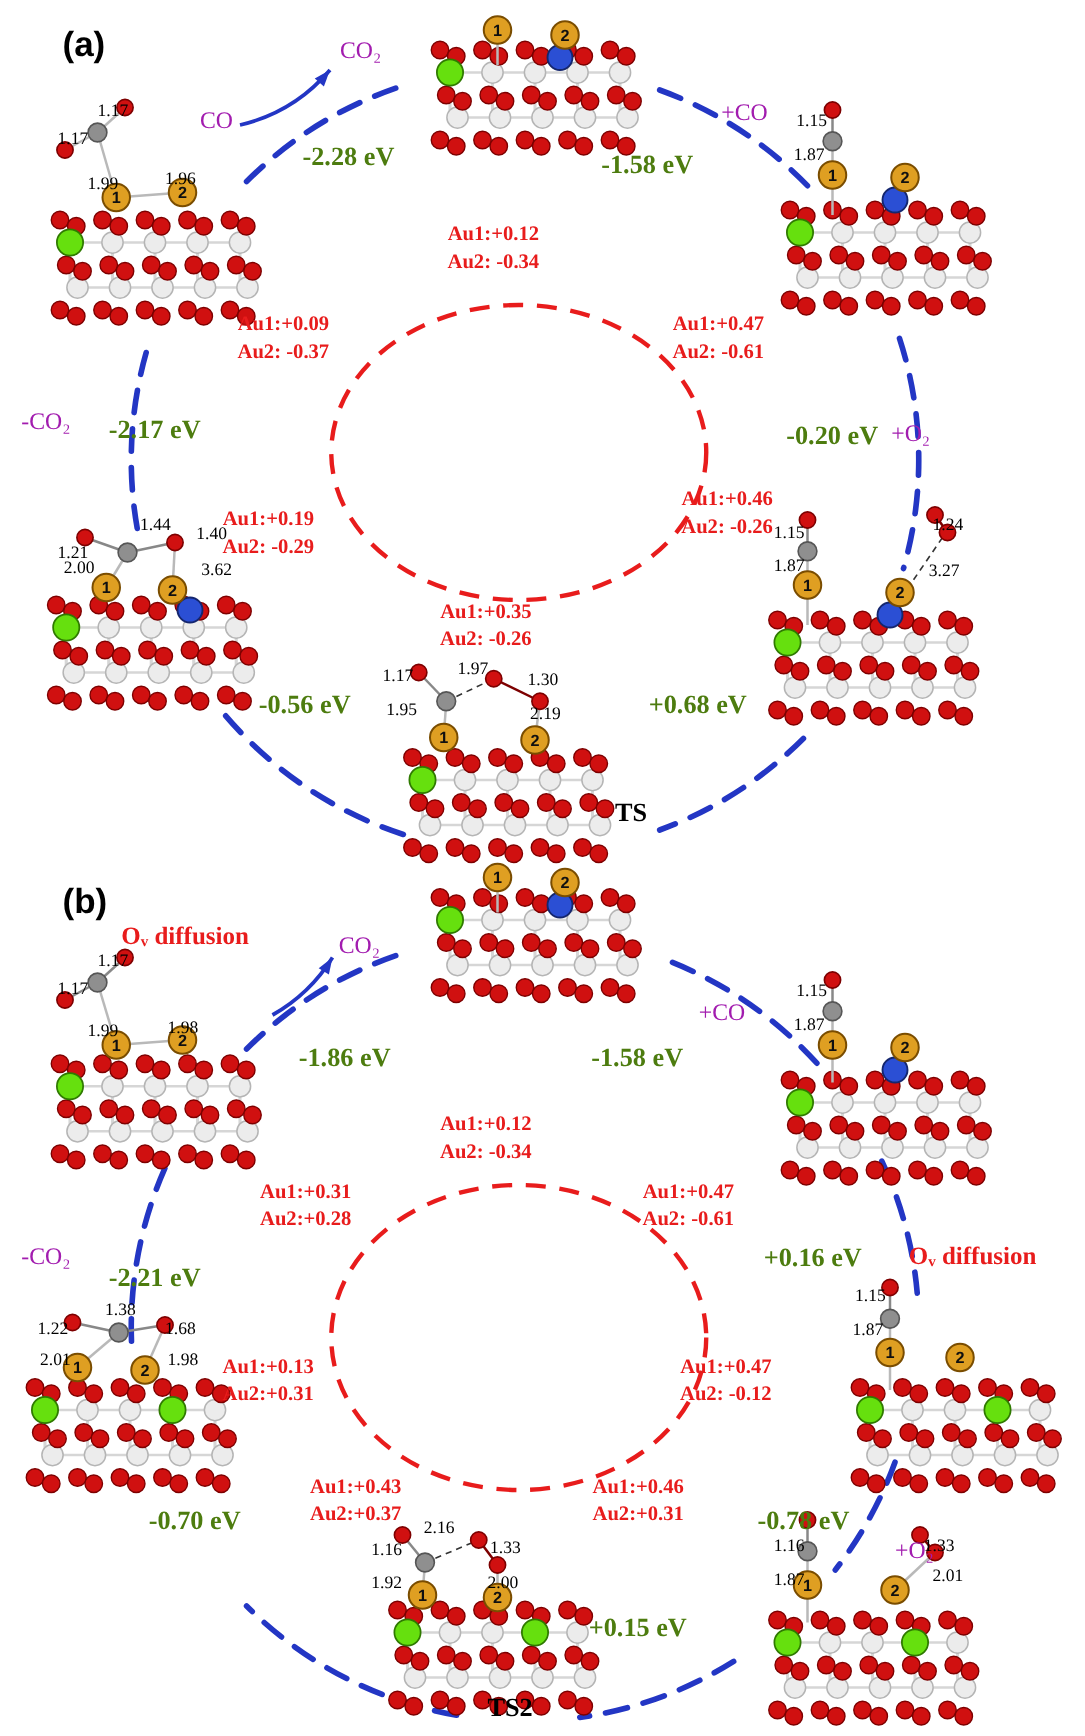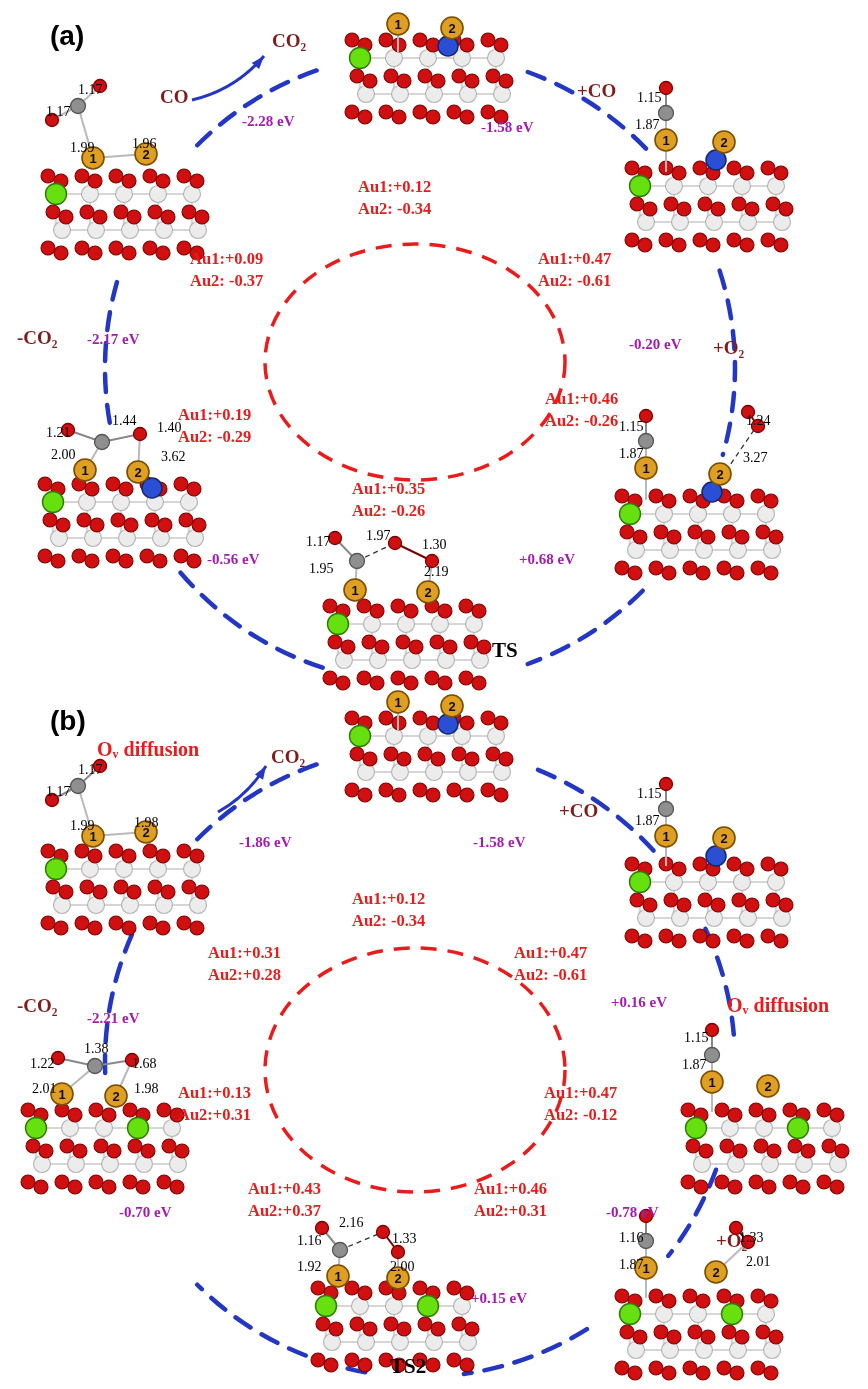--- a/index.html
+++ b/index.html
@@ -1,22 +1,22 @@
 <!DOCTYPE html>
 <html><head>
 <meta charset="utf-8">
 <style>
   html,body{margin:0;padding:0;background:#ffffff;}
   .canvas{position:relative;width:868px;height:1389px;background:#ffffff;overflow:hidden;
           font-family:"Liberation Serif",serif;}
   #art{position:absolute;left:0;top:0;}
   .lbl{position:absolute;white-space:nowrap;}
   .panel-letter{font-family:"Liberation Sans",sans-serif;font-weight:bold;font-size:28px;color:#000;}
-  .energy{font-weight:bold;font-size:15px;color:#a21caf;}
-  .species{font-weight:bold;font-size:19px;color:#7f1d1d;}
+  .energy{font-weight:bold;font-size:21px;color:#4d7c0f;}
+  .species{font-weight:normal;font-size:19px;color:#a21caf;}
   .ts-label{font-weight:bold;font-size:21px;color:#000;}
   .dist{font-size:14px;color:#000;}
   .charge{color:#e81c1c;font-weight:bold;font-size:16.5px;line-height:1.32;text-align:center;}
   .charge span{display:block;}
   .red-species{color:#e81c1c;font-weight:bold;font-size:20px;}
 </style>
 </head>
 <body>
 
 <div class="canvas">
@@ -889,21 +889,21 @@
   <div class="lbl dist" style="left:619px;top:419px">1.15</div>
   <div class="lbl dist" style="left:619px;top:446px">1.87</div>
   <div class="lbl dist" style="left:746px;top:413px">1.24</div>
   <div class="lbl dist" style="left:743px;top:450px">3.27</div>
   <div class="lbl dist" style="left:306px;top:534px">1.17</div>
   <div class="lbl dist" style="left:366px;top:528px">1.97</div>
   <div class="lbl dist" style="left:422px;top:537px">1.30</div>
   <div class="lbl dist" style="left:309px;top:561px">1.95</div>
   <div class="lbl dist" style="left:424px;top:564px">2.19</div>
   <div class="lbl dist" style="left:112px;top:413px">1.44</div>
-  <div class="lbl dist" style="left:46px;top:425px">1.21</div>
+  <div class="lbl dist" style="left:46px;top:435px">1.21</div>
   <div class="lbl dist" style="left:157px;top:420px">1.40</div>
   <div class="lbl dist" style="left:51px;top:447px">2.00</div>
   <div class="lbl dist" style="left:161px;top:449px">3.62</div>
 
   <div class="lbl panel-letter" style="left:50px;top:705px">(b)</div>
   <div class="lbl red-species" style="left:97px;top:738px">Oᵥ diffusion</div>
   <div class="lbl species" style="left:271px;top:746px">CO₂</div>
   <div class="lbl energy" style="left:239px;top:834px">-1.86 eV</div>
   <div class="lbl species" style="left:559px;top:800px">+CO</div>
   <div class="lbl energy" style="left:473px;top:834px">-1.58 eV</div>

